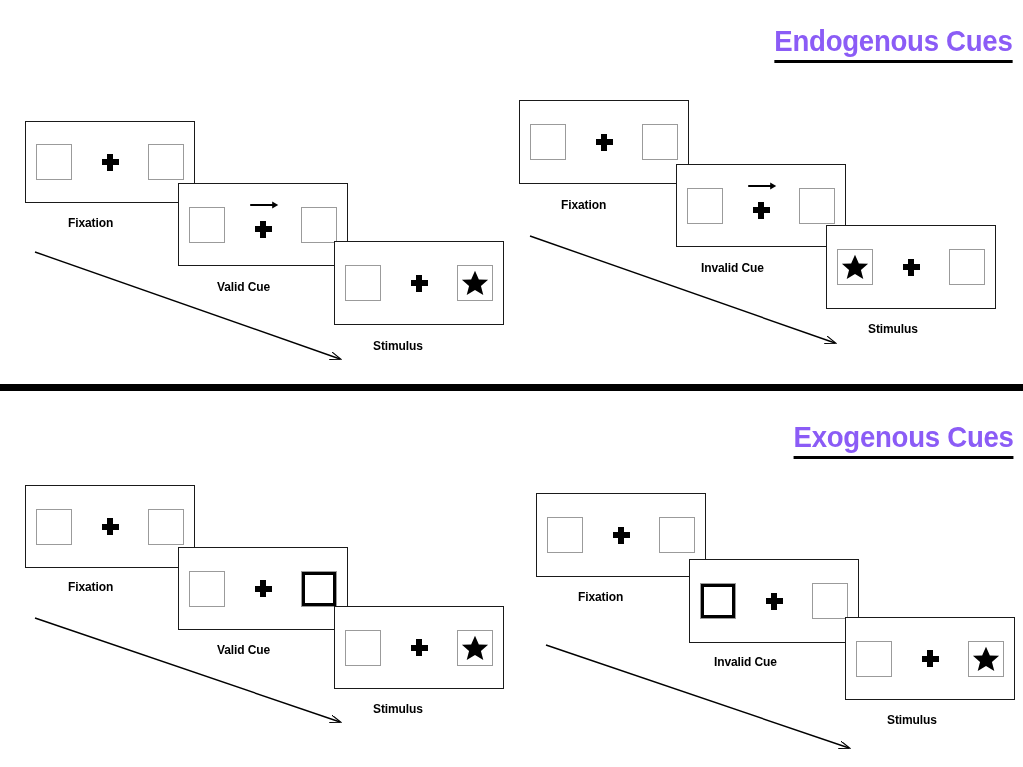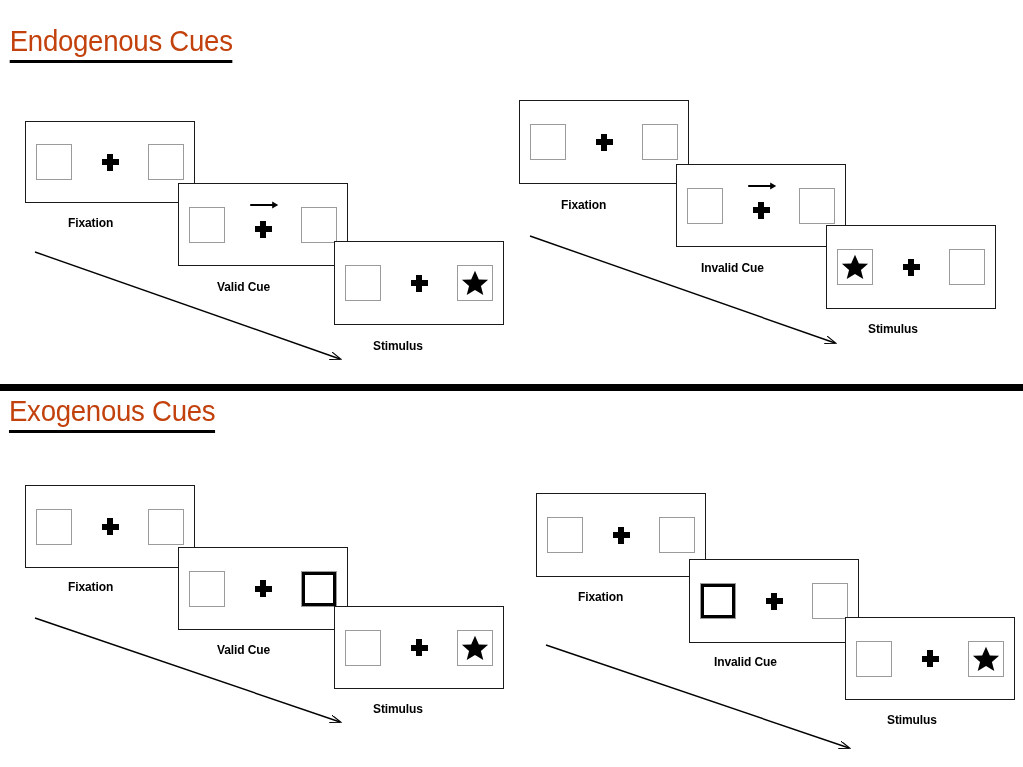--- a/index.html
+++ b/index.html
@@ -2,22 +2,22 @@
 <html><head>
 <meta charset="utf-8">
 <style>
   html,body{margin:0;padding:0;}
   body{
     width:1023px;height:767px;position:relative;background:#ffffff;
     font-family:"Liberation Sans","DejaVu Sans",sans-serif;
     overflow:hidden;
   }
   .section-title{
-    position:absolute;left:0;width:1023px;text-align:left;
-    font-weight:normal;font-size:30px;color:#c2410c;letter-spacing:-0.3px;
+    position:absolute;left:0;width:1023px;text-align:right;
+    font-weight:bold;font-size:30px;color:#8b5cf6;letter-spacing:-0.3px;
   }
   .section-title span{
     border-bottom:3px solid #000;padding-bottom:2px;display:inline-block;
     transform:scaleX(0.92);transform-origin:center;
   }
   .divider{
     position:absolute;left:0;top:384px;width:1023px;height:7px;background:#000;
   }
   
   .frame{
@@ -157,21 +157,21 @@
       <div class="plus"></div>
     </div>
     <div class="gap"></div>
     <div class="slot plain"></div>
   </div>
 </div>
 <div class="caption" style="left:868px;top:322px;">Stimulus</div>
 
 <div class="divider"></div>
 
-<div class="section-title" style="top:394px;">
+<div class="section-title" style="top:420px;">
   <span>Exogenous Cues</span>
 </div>
 
 <div class="frame" style="left:25px;top:485px;width:170px;height:83px;">
   <div class="frame-inner">
     <div class="slot plain"></div>
     <div class="gap"></div>
     <div class="fixcol">
       <div class="plus"></div>
     </div>

